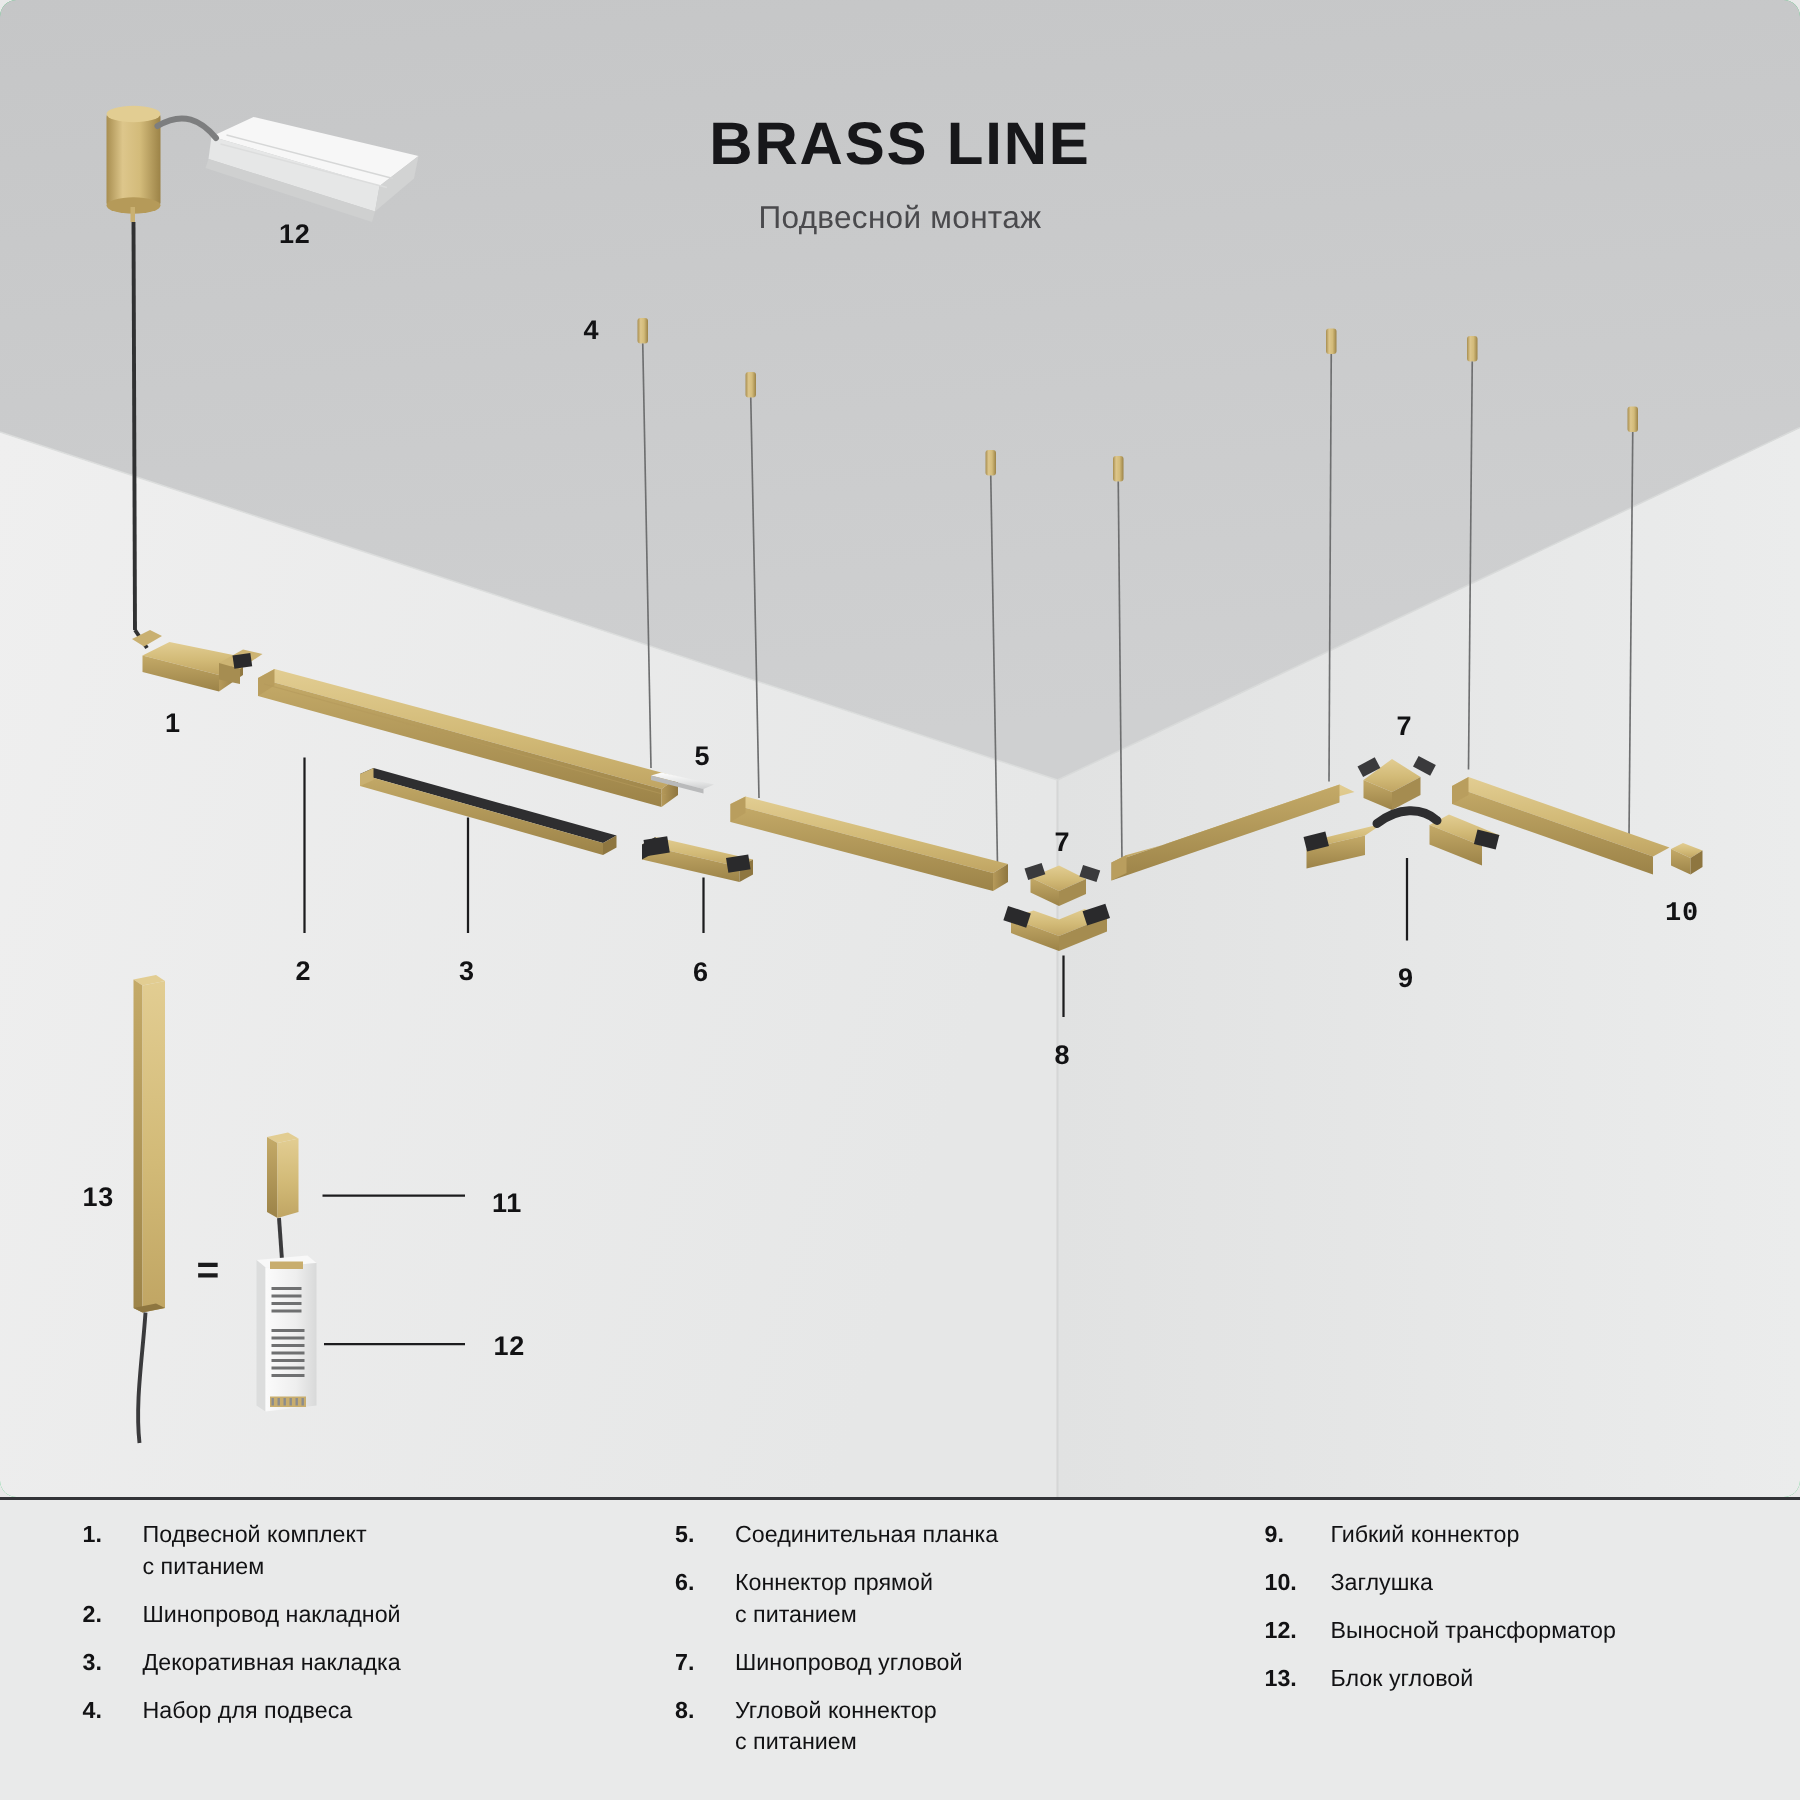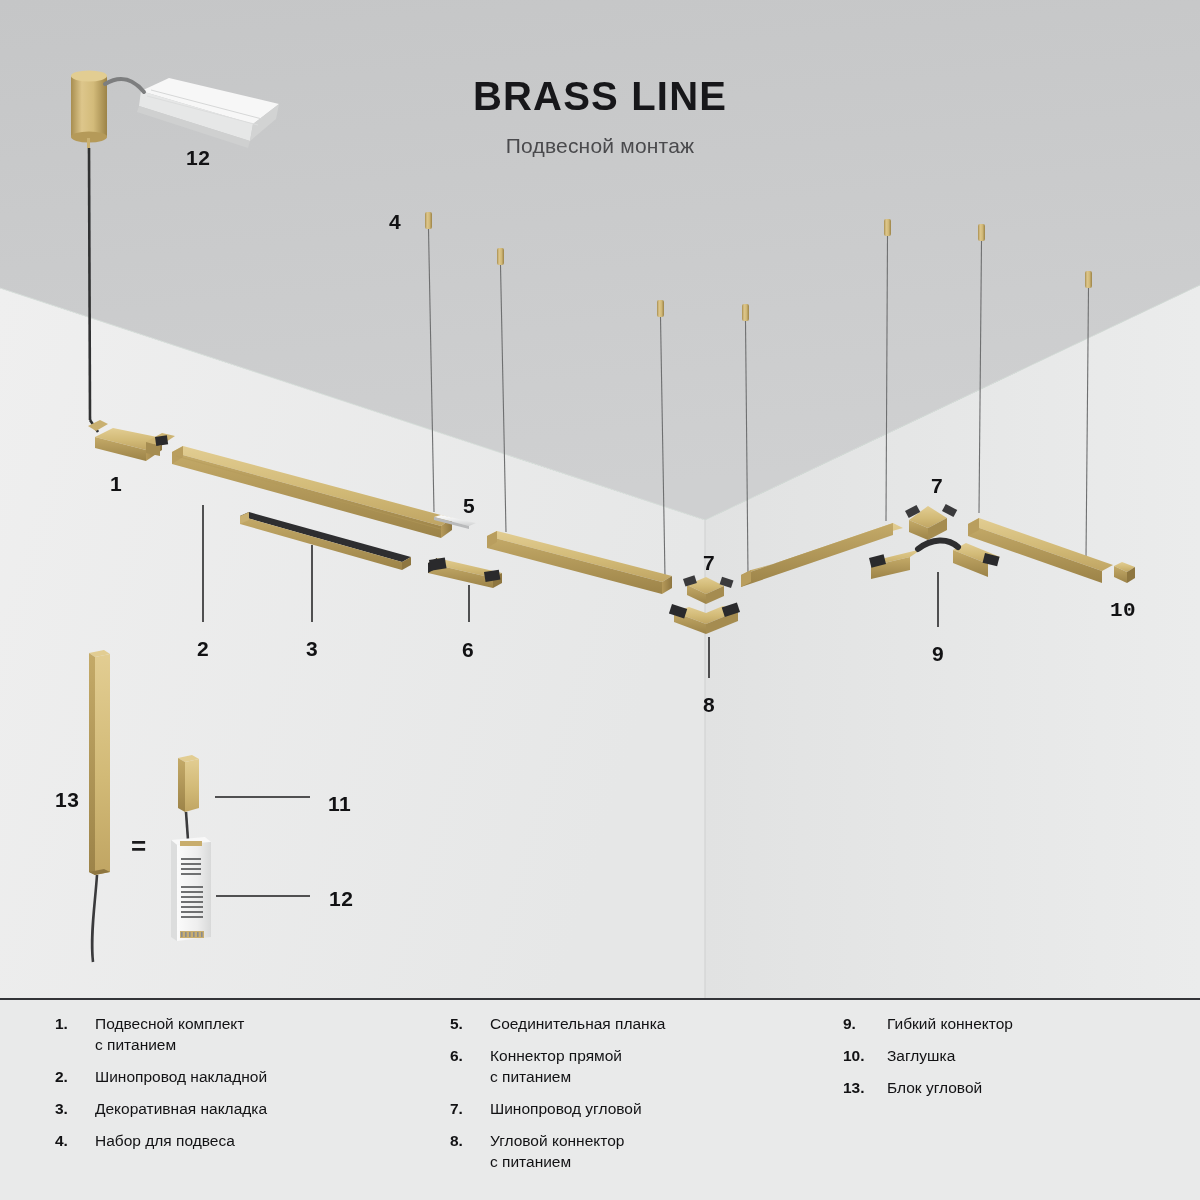--- a/index.html
+++ b/index.html
@@ -5,36 +5,36 @@
 <style>
   html,body{margin:0;padding:0;}
   body{
     width:1200px;height:1200px;overflow:hidden;
     font-family:"Liberation Sans","DejaVu Sans",sans-serif;
     background:#e9e9e9;
   }
   #root{position:relative;width:1200px;height:1200px;}
 
   
-  .scene{position:absolute;left:0;top:0;width:1200px;height:998px;overflow:hidden;background:#22c55e;}
+  .scene{position:absolute;left:0;top:0;width:1200px;height:998px;overflow:hidden;background:#22c55e;border-radius:11px;}
   .scene svg{position:absolute;left:0;top:0;}
 
   
   .title-block{position:absolute;left:0;top:76px;width:1200px;text-align:center;}
   .title{
     font-size:40px;font-weight:bold;letter-spacing:1.2px;color:#17171a;
     line-height:1;margin:0;
   }
   .subtitle{
     font-size:21px;color:#4a4a4d;margin-top:18px;letter-spacing:.2px;
   }
 
   
   .cnum{
-    position:absolute;font-size:21px;font-weight:bold;color:#121214;
+    position:absolute;font-size:18px;font-weight:bold;color:#121214;
     line-height:1;letter-spacing:.5px;white-space:nowrap;
   }
 
   
   .equals{
     position:absolute;font-size:26px;font-weight:bold;color:#1a1a1c;line-height:1;
   }
 
   
   .legend{
@@ -395,20 +395,24 @@
         <div class="lcol c3">
           <div class="litem">
             <div class="lnum">9.</div>
             <div class="ltext">Гибкий коннектор</div>
           </div>
           <div class="litem">
             <div class="lnum">10.</div>
             <div class="ltext">Заглушка</div>
           </div>
           <div class="litem">
+            <div class="lnum">12.</div>
+            <div class="ltext">Выносной трансформатор</div>
+          </div>
+          <div class="litem">
             <div class="lnum">13.</div>
             <div class="ltext">Блок угловой</div>
           </div>
         </div>
       </div>
   </div>
 
 </div>
 
 </body></html>

